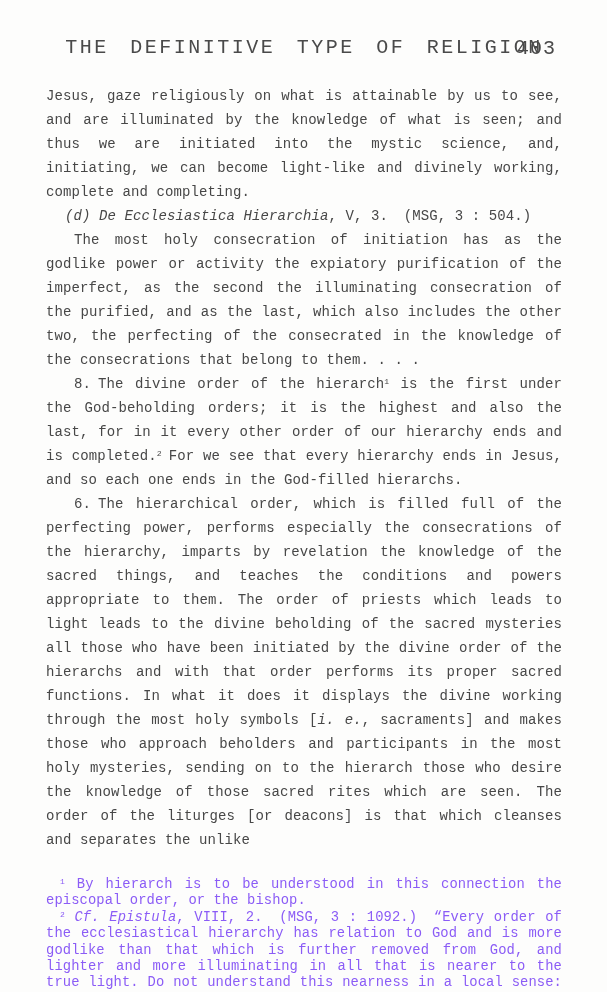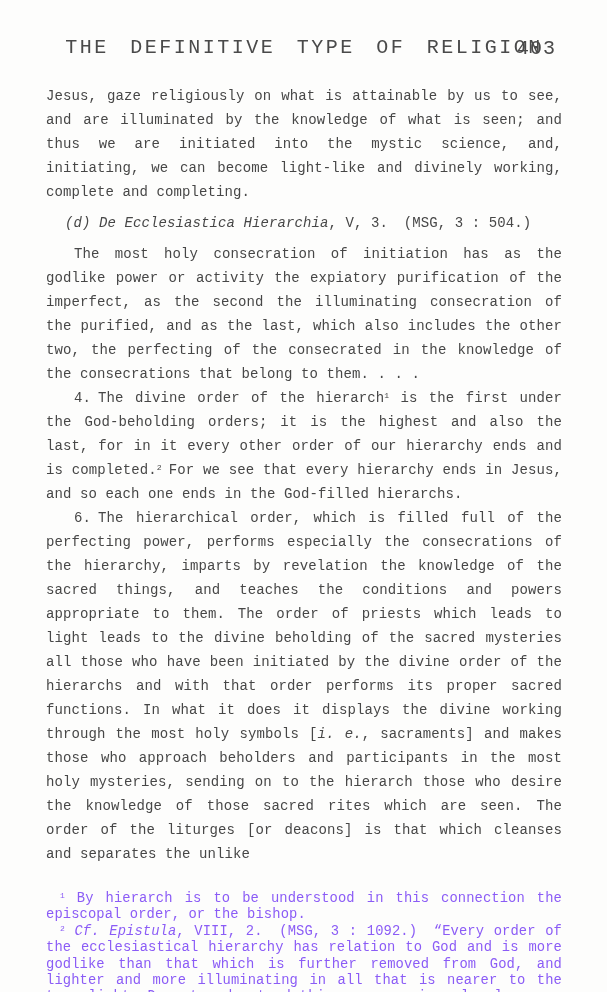--- a/index.html
+++ b/index.html
@@ -36,21 +36,21 @@
 
   .body-text {
     font-size: 14px;
     line-height: 24px;
     text-align: justify;
     letter-spacing: 0.1px;
   }
   .para { margin: 0; }
   .para.indent { text-indent: 28px; }
   .para.citation {
-    margin: 7px 0;
+    margin: 0 0;
     text-indent: 19px;
     text-align: left;
   }
 
   .footnotes {
     margin-top: 25px;
     font-size: 13.8px;
     line-height: 16.4px;
     text-align: justify;
     color: #8b5cf6;
@@ -73,21 +73,21 @@
 
   <header class="running-header">
     <span>THE DEFINITIVE TYPE OF RELIGION</span>
     <span class="page-number">403</span>
   </header>
 
   <main class="body-text">
     <p class="para"><span>Jesus, gaze religiously on what is attainable by us to see, and are illuminated by the knowledge of what is seen; and thus we are initiated into the mystic science, and, initiating, we can become light-like and divinely working, complete and completing.</span></p>
     <p class="para citation"><i>(d) </i><i>De Ecclesiastica Hierarchia</i><span>, V, 3.  (MSG, 3 : 504.)</span></p>
     <p class="para indent"><span>The most holy consecration of initiation has as the godlike power or activity the expiatory purification of the imperfect, as the second the illuminating consecration of the purified, and as the last, which also includes the other two, the perfecting of the consecrated in the knowledge of the consecrations that belong to them. . . .</span></p>
-    <p class="para indent"><span>4. The divine order of the hierarch</span><sup>1</sup><span> is the first under the God-beholding orders; it is the highest and also the last, for in it every other order of our hierarchy ends and is completed.</span><sup>2</sup><span> For we see that every hierarchy ends in Jesus, and so each one ends in the God-filled hierarchs.</span></p>
+    <p class="para indent"><span>8. The divine order of the hierarch</span><sup>1</sup><span> is the first under the God-beholding orders; it is the highest and also the last, for in it every other order of our hierarchy ends and is completed.</span><sup>2</sup><span> For we see that every hierarchy ends in Jesus, and so each one ends in the God-filled hierarchs.</span></p>
     <p class="para indent"><span>6. The hierarchical order, which is filled full of the perfecting power, performs especially the consecrations of the hierarchy, imparts by revelation the knowledge of the sacred things, and teaches the conditions and powers appropriate to them. The order of priests which leads to light leads to the divine beholding of the sacred mysteries all those who have been initiated by the divine order of the hierarchs and with that order performs its proper sacred functions. In what it does it displays the divine working through the most holy symbols [</span><i>i. e.</i><span>, sacraments] and makes those who approach beholders and participants in the most holy mysteries, sending on to the hierarch those who desire the knowledge of those sacred rites which are seen. The order of the liturges [or deacons] is that which cleanses and separates the unlike</span></p>
   </main>
 
   <footer class="footnotes">
     <p class="footnote"><sup>1</sup><span> By hierarch is to be understood in this connection the episcopal order, or the bishop.</span></p>
     <p class="footnote"><sup>2</sup><span> </span><i>Cf. Epistula</i><span>, VIII, 2.  (MSG, 3 : 1092.)  “Every order of the ecclesiastical hierarchy has relation to God and is more godlike than that which is further removed from God, and lighter and more illuminating in all that is nearer to the true light. Do not understand this nearness in a local sense: it has reference rather to the ability to receive God.”</span></p>
   </footer>
 
 </div>
 

